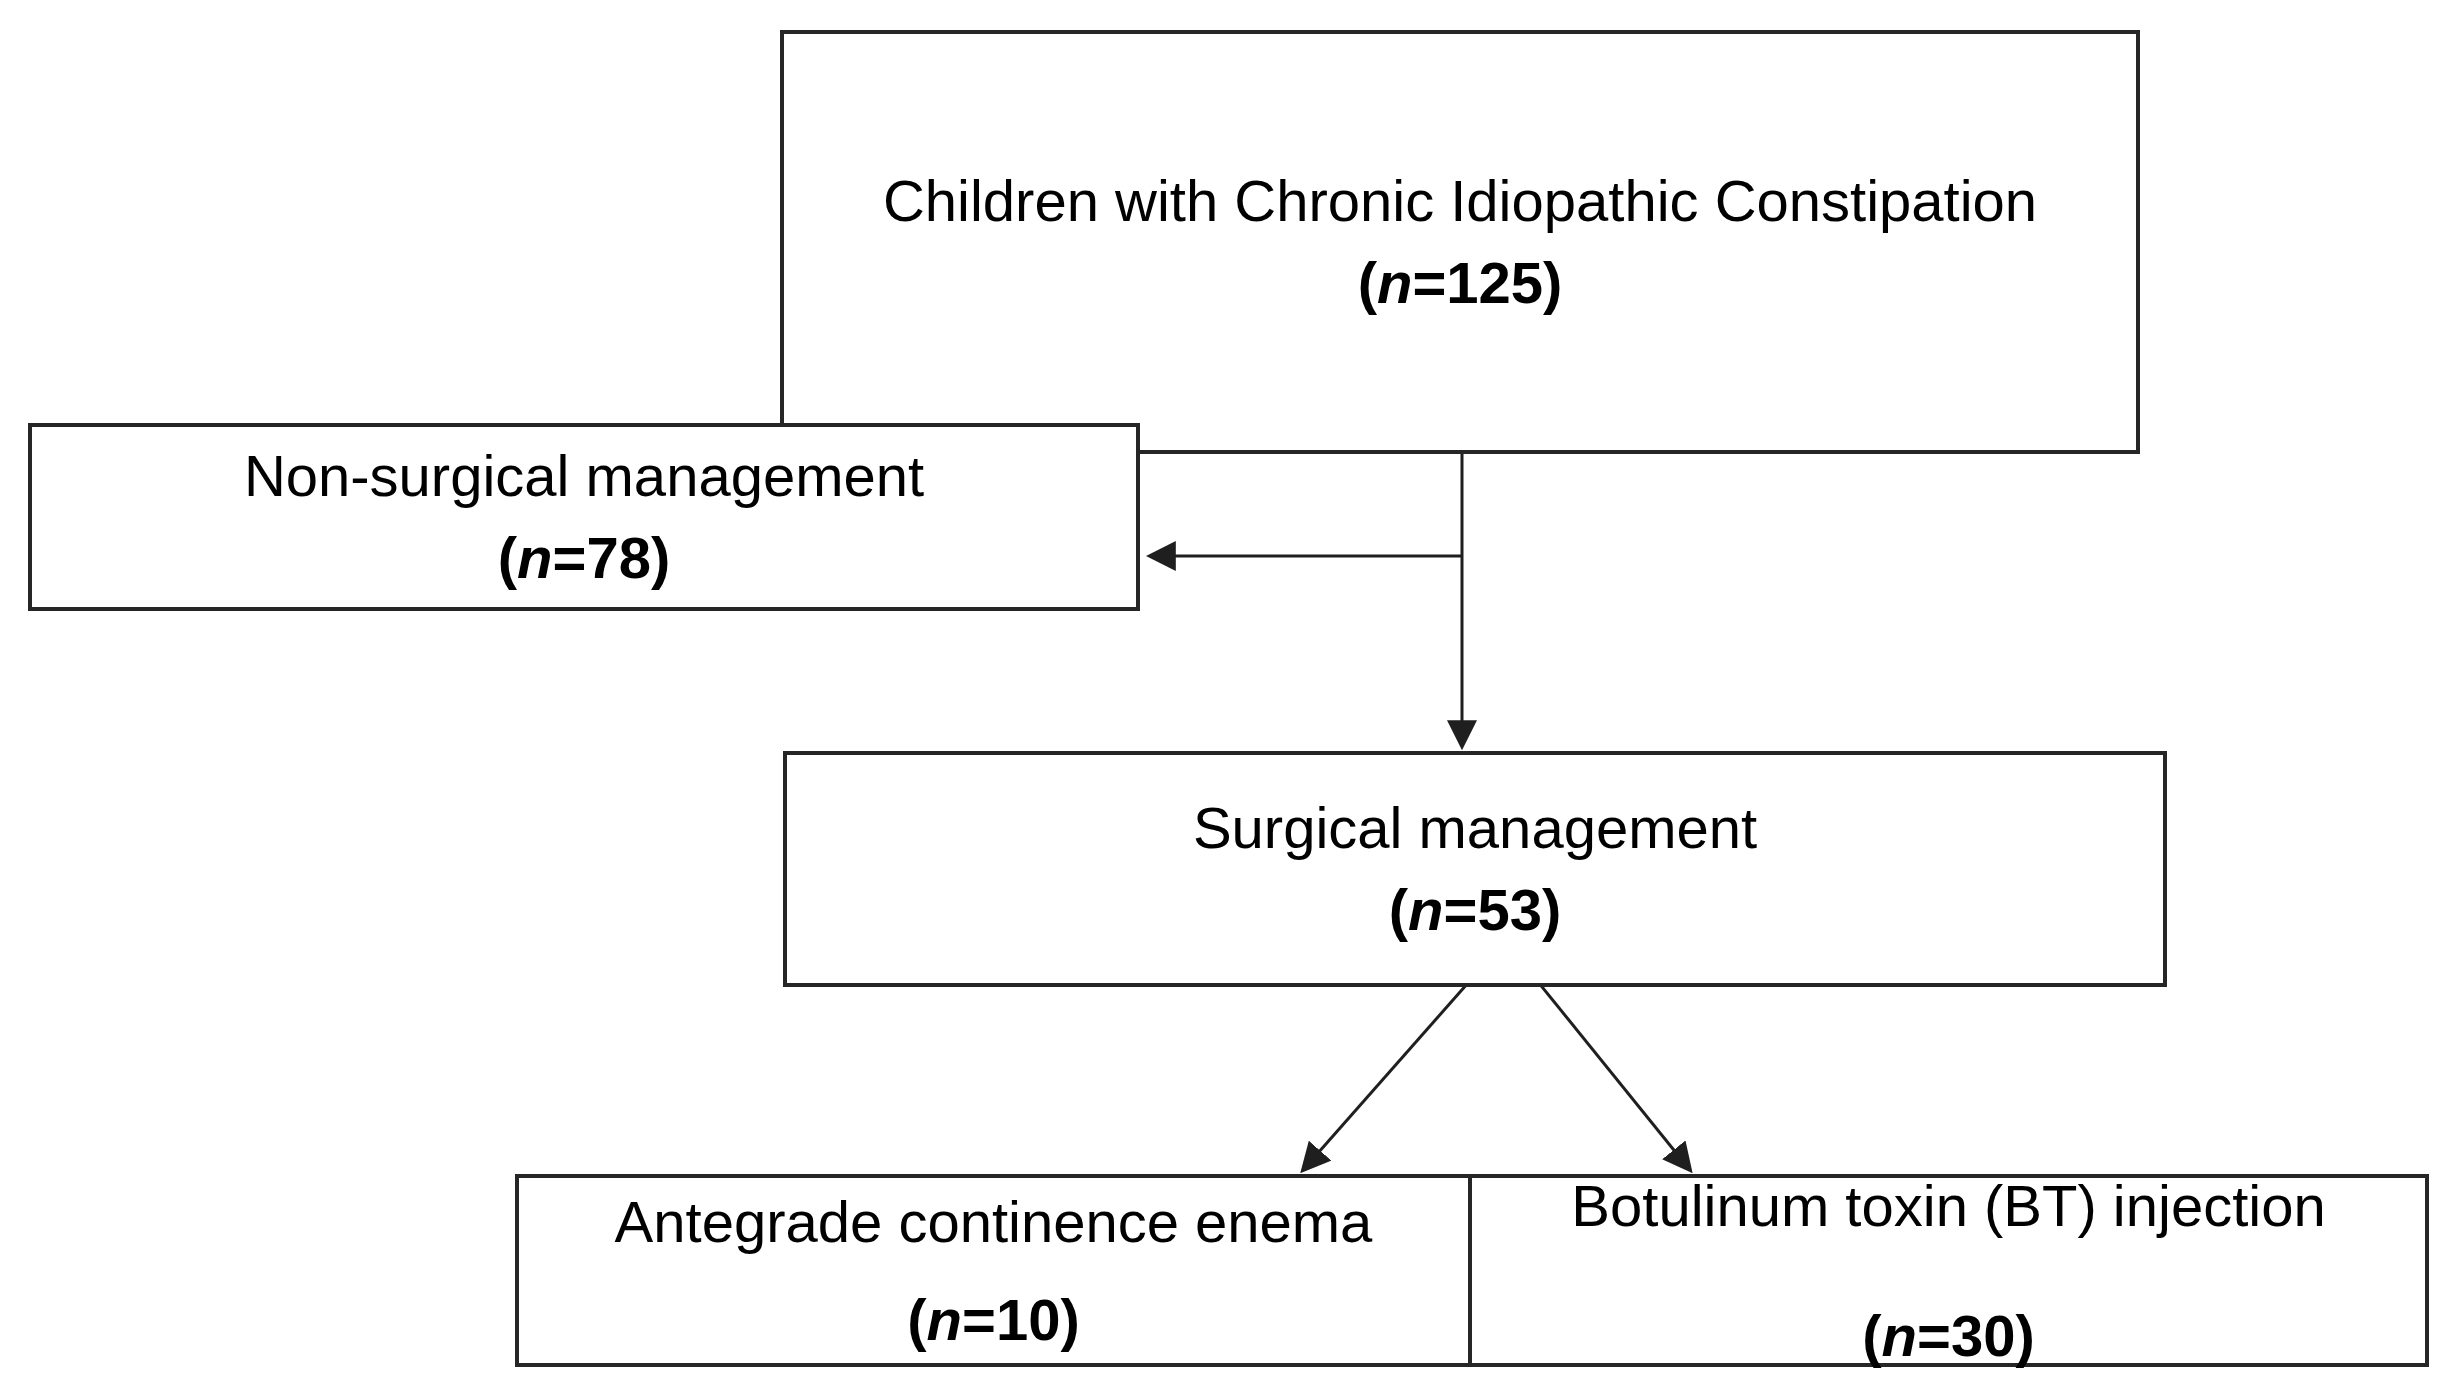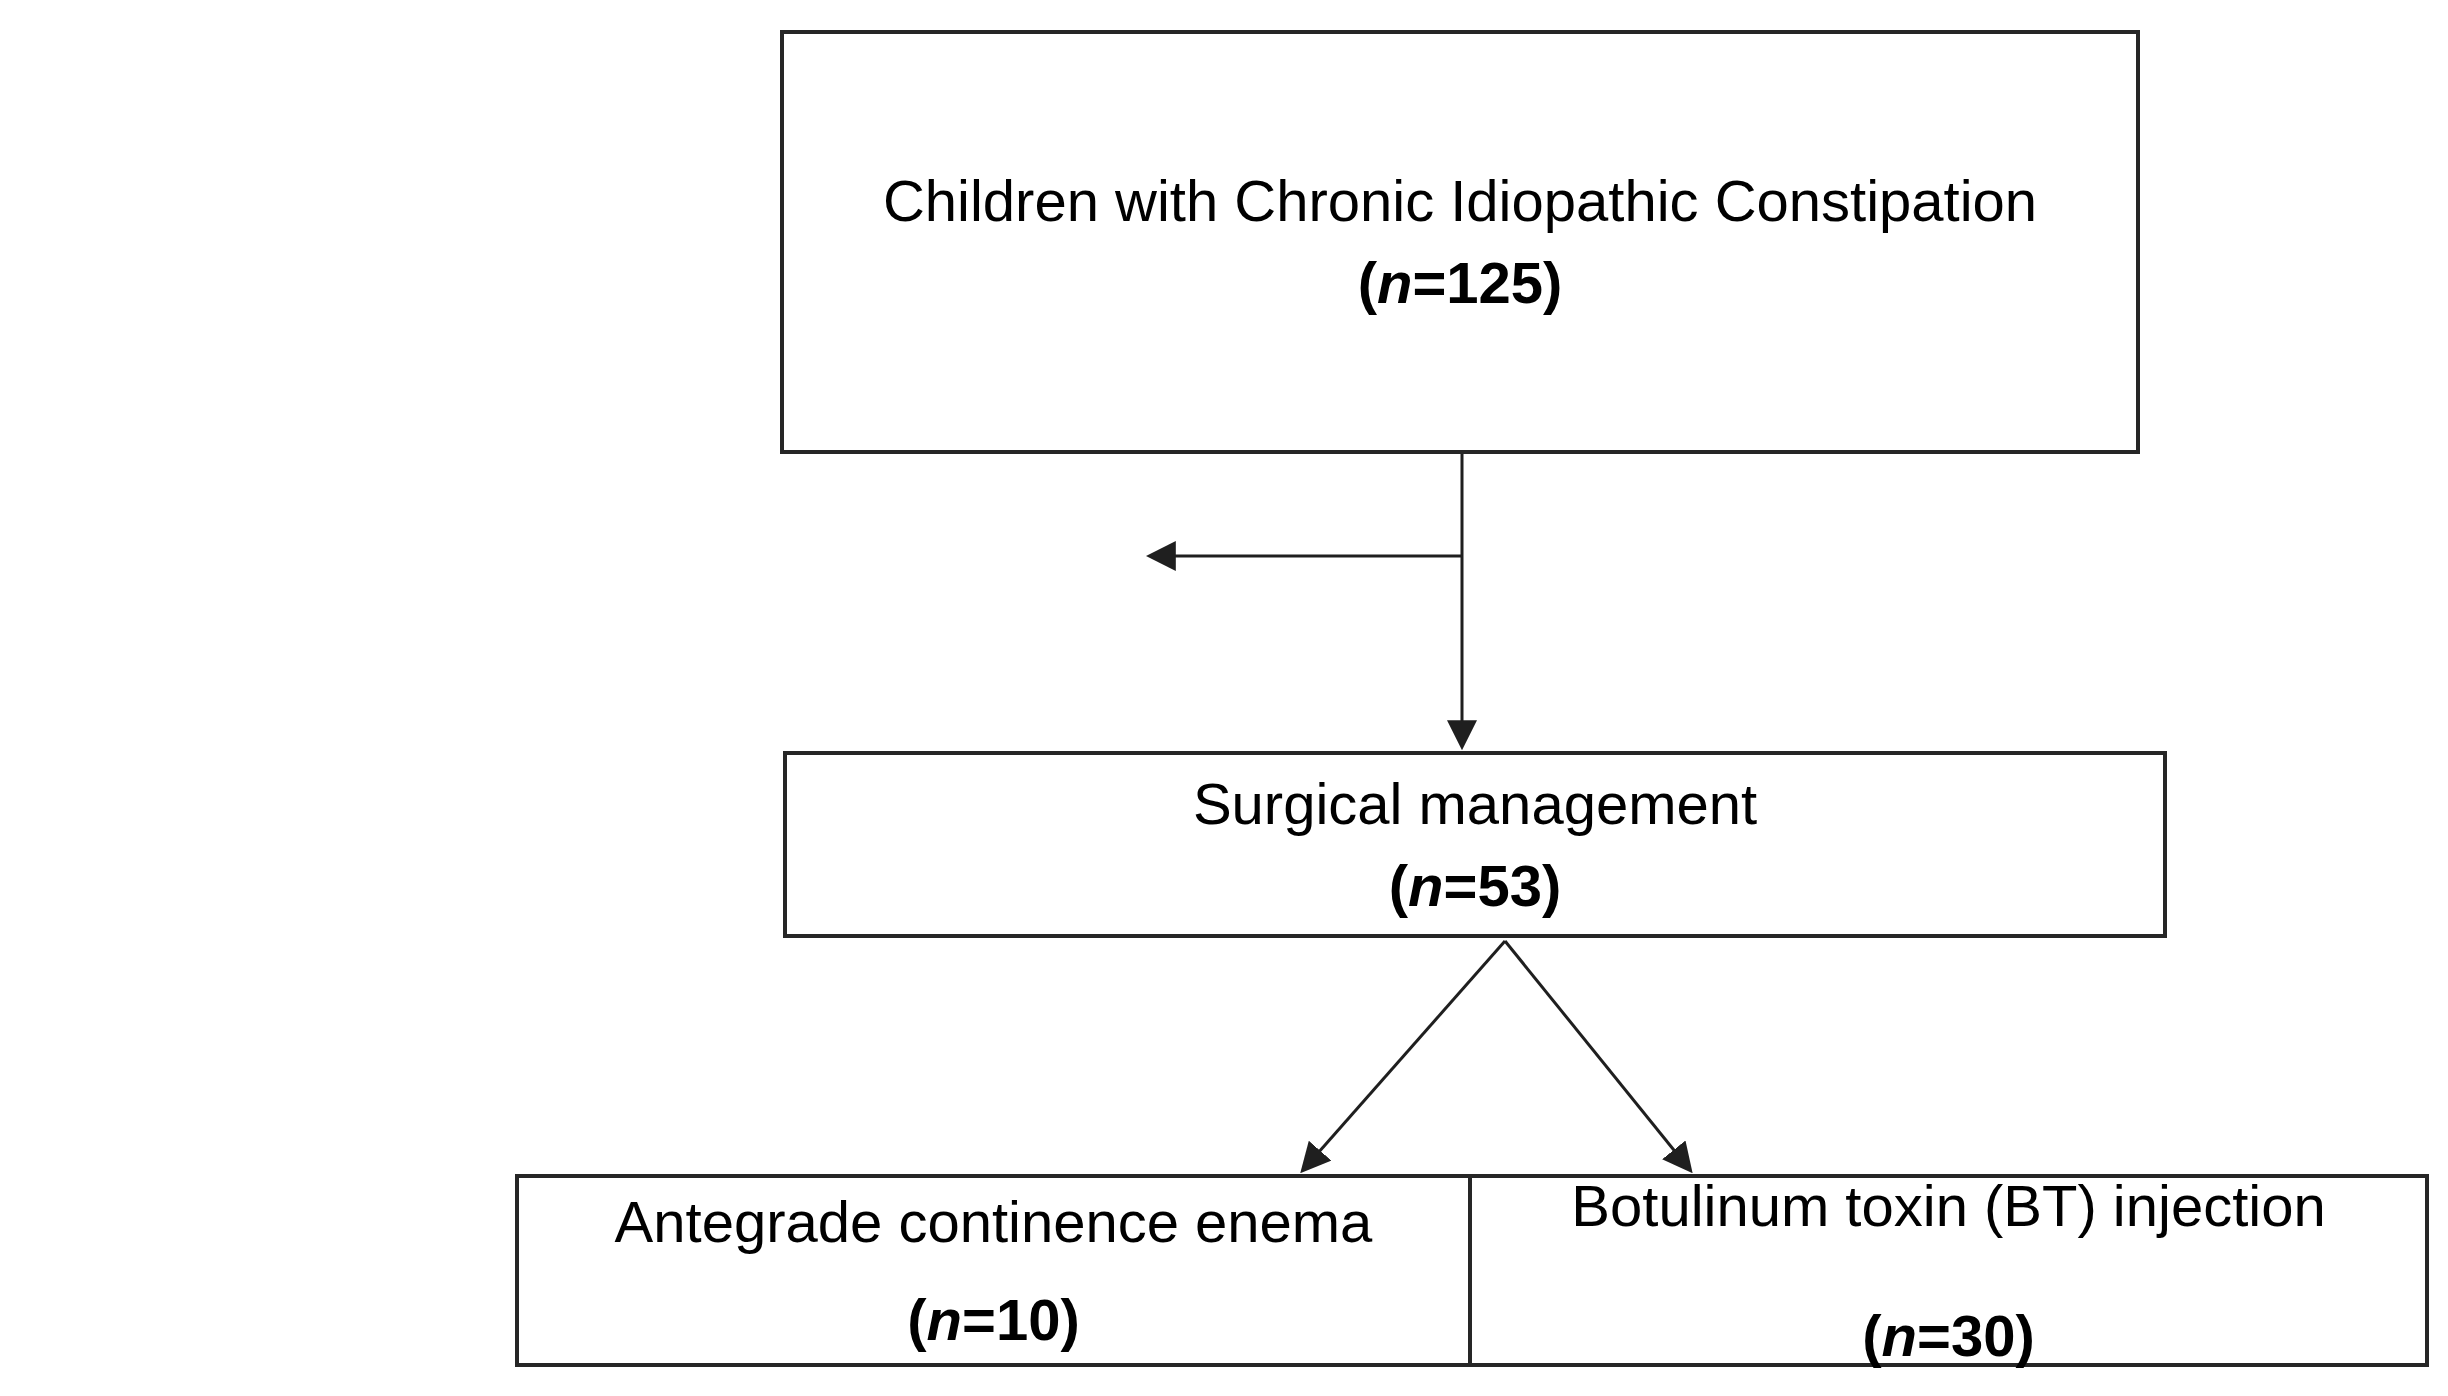--- a/index.html
+++ b/index.html
@@ -42,21 +42,21 @@
     line-height: 82px;
     color: #000000;
   }
   .node .line { display: block; white-space: nowrap; }
   .n-line { font-weight: 700; }
   .n-var { font-style: italic; font-weight: 700; }
 
   
   #node-population   { left: 780px;  top: 30px;   width: 1360px; height: 424px; }
   #node-nonsurgical  { left: 28px;   top: 423px;  width: 1112px; height: 188px; }
-  #node-surgical     { left: 783px;  top: 751px;  width: 1384px; height: 187px; text-align: right; }
+  #node-surgical     { left: 783px;  top: 751px;  width: 1384px; height: 236px; text-align: right; }
   #node-ace          { left: 515px;  top: 1174px; width: 957px;  height: 193px; gap: 16px; }
   #node-bt           { left: 1468px; top: 1174px; width: 961px;  height: 193px; gap: 48px; }
 </style>
 </head>
 <body>
 
 <div id="canvas">
 
   <svg class="connectors" viewBox="0 0 2448 1396" xmlns="http://www.w3.org/2000/svg" aria-hidden="true">
     <defs>
@@ -72,20 +72,24 @@
     <line x1="1505" y1="941" x2="1303" y2="1170" stroke="#1f1f1f" stroke-width="3" marker-end="url(#ah)"></line>
 
     <line x1="1505" y1="941" x2="1690" y2="1170" stroke="#1f1f1f" stroke-width="3" marker-end="url(#ah)"></line>
   </svg>
 
   <div class="node" id="node-population">
     <span class="line">Children with Chronic Idiopathic Constipation</span>
     <span class="line n-line"><span>(</span><span class="n-var">n</span><span>=125)</span></span>
   </div>
 
+  <div class="node" id="node-nonsurgical">
+    <span class="line">Non-surgical management</span>
+    <span class="line n-line"><span>(</span><span class="n-var">n</span><span>=78)</span></span>
+  </div>
 
   <div class="node" id="node-surgical">
     <span class="line">Surgical management</span>
     <span class="line n-line"><span>(</span><span class="n-var">n</span><span>=53)</span></span>
   </div>
 
   <div class="node" id="node-ace">
     <span class="line">Antegrade continence enema</span>
     <span class="line n-line"><span>(</span><span class="n-var">n</span><span>=10)</span></span>
   </div>

